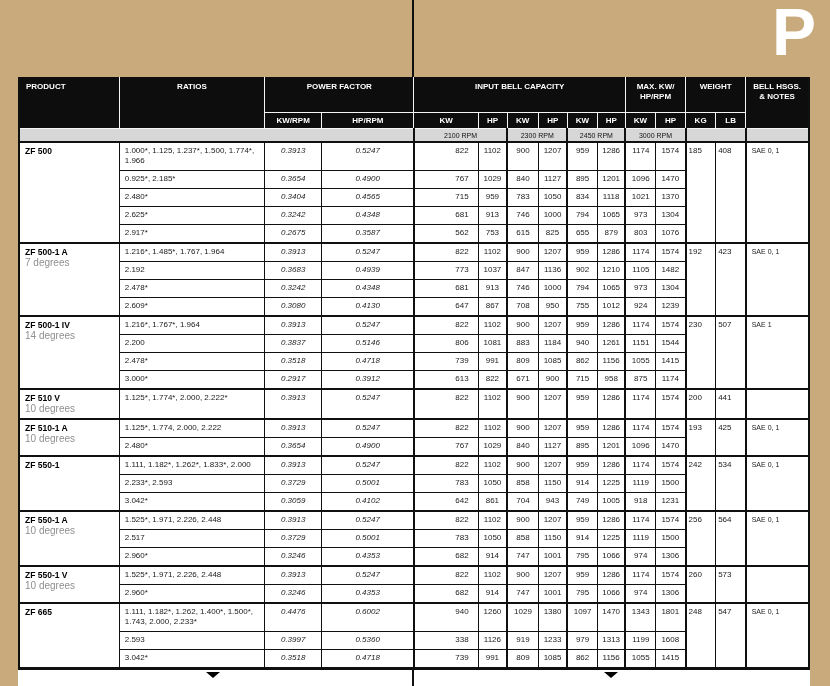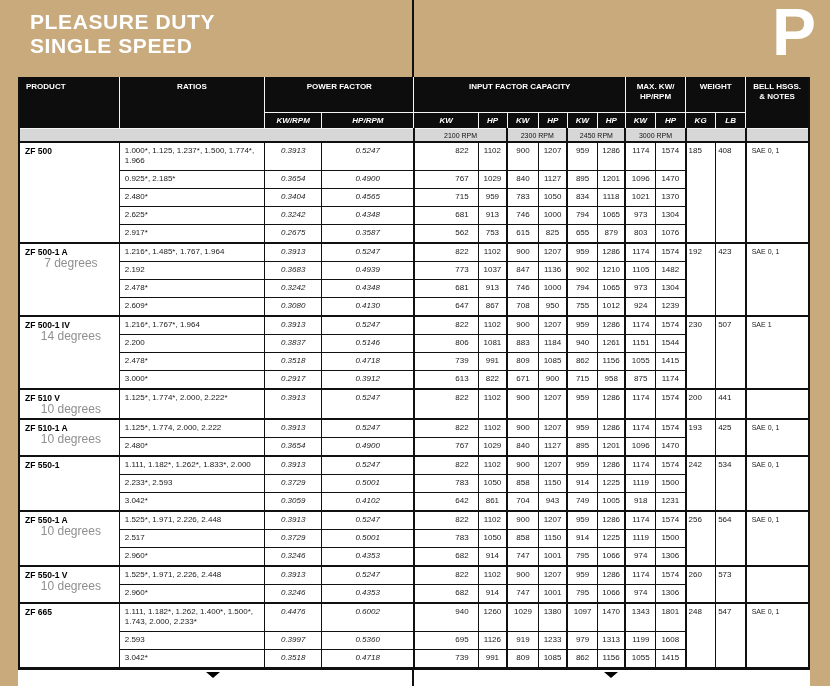--- a/index.html
+++ b/index.html
@@ -25,39 +25,39 @@
     border-collapse:collapse; table-layout:fixed; width:792px;
     border-left:2px solid #101010; border-right:2px solid #101010;
     border-bottom:3px solid #101010;
   }
   thead th {
     background:#0d0d0d; color:#fff; border:1px solid #f5f5f5;
     font-size:8px; font-weight:bold; text-align:center; padding:0;
   }
   tr.h1 th { height:30px; vertical-align:top; padding-top:4px; }
   tr.h1 th.pre { white-space:pre-line; line-height:10px;margin-top:20px; }
-  tr.h2 th { height:15px; vertical-align:middle;font-style:italic; }
+  tr.h2 th { height:15px; vertical-align:middle; }
   .th-product { text-align:left; padding-left:6px; border-left-color:#0d0d0d; }
   tr.h1 th { border-top-color:#0d0d0d; }
   .th-bell { border-right-color:#0d0d0d; }
 
   tr.band td {
     background:#d7d7d7; color:#111; border:1px solid #101010;
     height:12px; font-size:7px; text-align:center; padding:0; font-weight:normal;
   }
 
   tbody { border-top:2px solid #101010;border-radius:21px; }
   tbody td {
     border:1px solid #101010; color:#1a1a1a; background:#fff;
     font-size:8px; line-height:10px; vertical-align:top;
     padding:3px 2px 4px 2px;
   }
   .c-prod { text-align:left; padding-left:5px; }
   .prod-name { font-weight:bold; font-size:8.5px; color:#000; }
-  .degrees { color:#8f8f8f; font-size:12px; margin-top:1px;text-align:center; }
+  .degrees { color:#8f8f8f; font-size:10px; margin-top:1px; }
   .c-ratio { text-align:left; padding-left:5px; padding-right:4px;margin-left:40px; }
   .c-pf { text-align:center;font-style:italic; }
   .c-num { text-align:center; padding-left:0; padding-right:0; }
   .c-kw1 { text-align:right; padding-right:9px; }
   .c-kg, .c-lb { text-align:left; }
   .c-note { text-align:left; padding-left:5px; font-size:7px; }
   .b2 { border-left-width:2px !important; }
 
   .foot { position:relative; width:792px; height:18px; background:#fff; }
   .tri {
@@ -66,24 +66,20 @@
     border-top:6px solid #000;
   }
   .tri-1 { left:188px; }
   .tri-2 { left:586px; }
   .foot-divider { position:absolute; left:394px; top:0; width:2px; height:18px; background:#101010; }
 </style>
 </head>
 <body>
 
 <div class="page">
-  <div class="title">
-    <div>PLEASURE DUTY</div>
-    <div>SINGLE SPEED</div>
-  </div>
   <div class="corner-letter">P</div>
   <div class="top-divider"></div>
 
   <div class="sheet">
     <table id="spec-table">
       <colgroup>
         <col style="width:100px">
           <col style="width:145px">
           <col style="width:57px">
           <col style="width:92px">
@@ -97,21 +93,21 @@
           <col style="width:30px">
         <col style="width:30px">
           <col style="width:30px">
           <col style="width:63px">
       </colgroup>
       <thead>
         <tr class="h1">
           <th class="th-product" rowspan="2">PRODUCT</th>
           <th rowspan="2">RATIOS</th>
           <th colspan="2">POWER FACTOR</th>
-          <th colspan="6">INPUT FACTOR CAPACITY</th>
+          <th colspan="6">INPUT BELL CAPACITY</th>
           <th colspan="2" class="pre">MAX. KW/
 HP/RPM</th>
           <th colspan="2">WEIGHT</th>
           <th rowspan="2" class="pre th-bell">BELL HSGS.
 &amp; NOTES</th>
         </tr>
         <tr class="h2">
           <th>KW/RPM</th>
           <th>HP/RPM</th>
           <th>KW</th>
@@ -534,21 +530,21 @@
             <td class="c-num b2">1343</td>
             <td class="c-num">1801</td>
             <td class="c-kg b2" rowspan="3">248</td>
             <td class="c-lb" rowspan="3">547</td>
             <td class="c-note b2" rowspan="3">SAE 0, 1</td>
           </tr>
           <tr>
             <td class="c-ratio">2.593</td>
             <td class="c-pf">0.3997</td>
             <td class="c-pf">0.5360</td>
-            <td class="c-num c-kw1 b2">695</td>
+            <td class="c-num c-kw1 b2">338</td>
             <td class="c-num">1126</td>
             <td class="c-num b2">919</td>
             <td class="c-num">1233</td>
             <td class="c-num b2">979</td>
             <td class="c-num">1313</td>
             <td class="c-num b2">1199</td>
             <td class="c-num">1608</td>
           </tr>
           <tr>
             <td class="c-ratio">3.042*</td>

